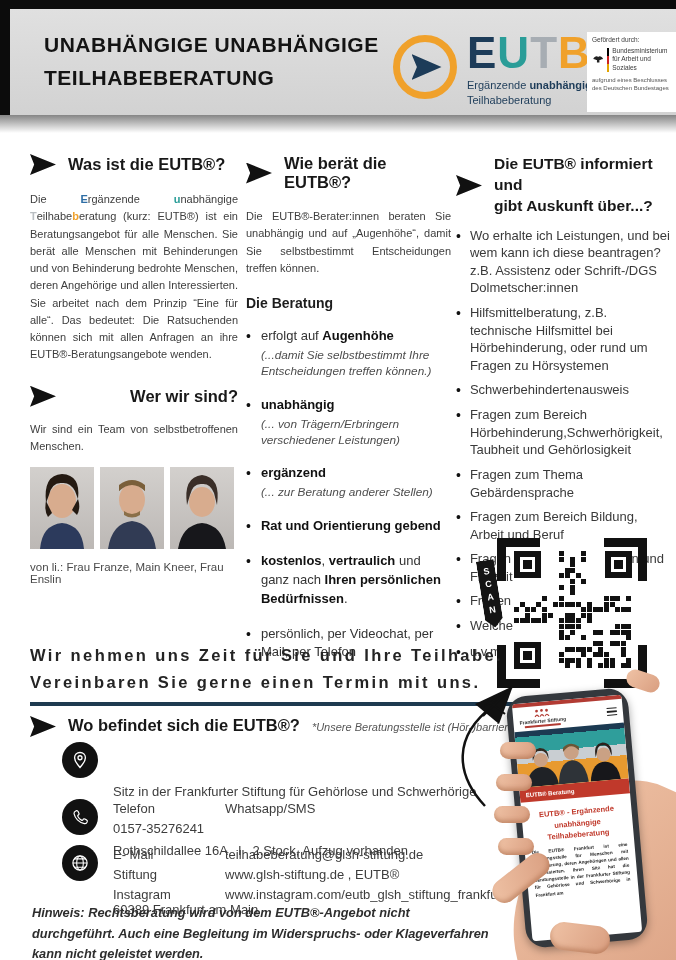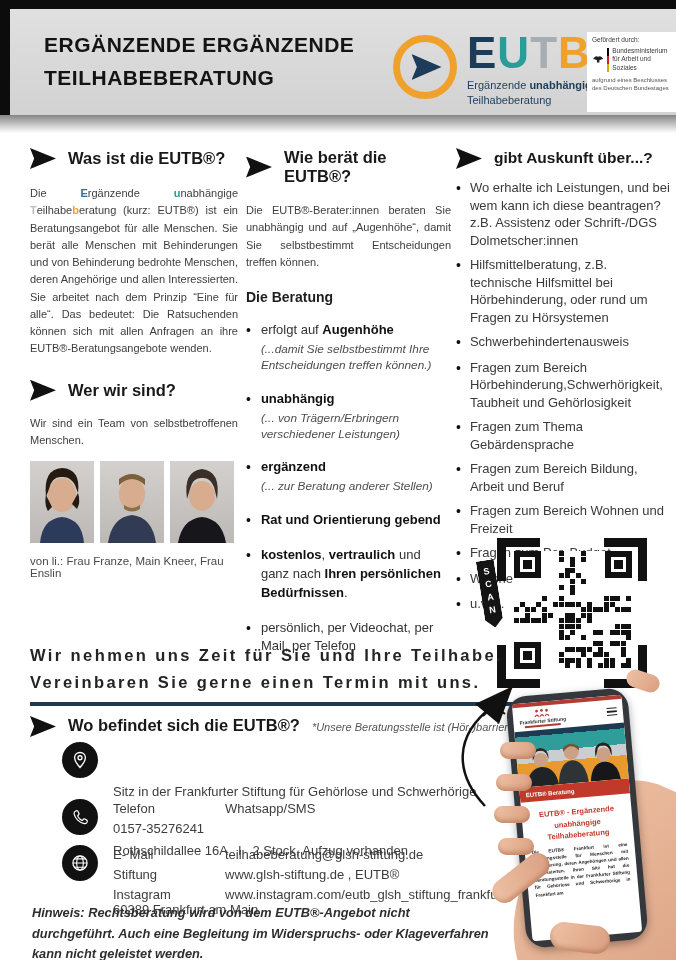--- a/index.html
+++ b/index.html
@@ -31,29 +31,29 @@
   .tricolor span{flex:1;}
   .tc1{background:#000;} .tc2{background:#c22;} .tc3{background:#e2a400;}
   .min-name{font-size:6.5px;line-height:1.3;white-space:pre-line;}
   .min-note{margin-top:5px;font-size:6px;line-height:1.3;white-space:pre-line;color:#555;}
   
   .h-row{display:flex;align-items:center;gap:12px;}
   .h-arrow{width:26px;height:21px;background:#111;flex:0 0 auto;
       clip-path:polygon(0 0,100% 50%,0 100%,16% 50%);}
   .h-text{font-size:16.5px;font-weight:800;color:#181818;}
   
-  .col{position:absolute;top:148px;}
+  .col{position:absolute;top:154px;}
   .col1{left:30px;width:208px;}
   .col2{left:246px;width:205px;}
   .col3{left:456px;width:214px;}
   .body-text{font-size:11px;line-height:1.57;text-align:justify;color:#3d3d3d;}
   .col1 .para{margin-top:16px;}
   .cl-e{color:#2e6da4;font-weight:600;} .cl-u{color:#2a9d98;font-weight:600;}
   .cl-t{color:#b9bec2;font-weight:600;} .cl-b{color:#f0a12b;font-weight:600;}
-  .who-head{margin-top:22px;}
+  .who-head{margin-top:22px;justify-content:space-between;}
   .team-text{margin-top:14px;}
   .photos{display:flex;gap:6px;margin-top:12px;}
   .photo{width:64px;height:82px;background:linear-gradient(#d3d0cd,#bcb8b5);overflow:hidden;}
   .caption{margin-top:12px;font-size:11.5px;color:#4a4a4a;}
   
   .intro{margin-top:16px;}
   .subhead{margin-top:18px;font-size:14px;font-weight:800;color:#1d1d1d;}
   .blist{margin-top:6px;}
   .bitem{display:flex;gap:10px;margin-top:16px;font-size:13px;line-height:1.45;color:#333;}
   .bdot{flex:0 0 auto;font-size:14px;color:#111;line-height:1.3;}
@@ -138,21 +138,21 @@
   .s-body{font-size:4.6px;font-weight:700;color:#222;margin:3px 7px;line-height:1.55;text-align:justify;}
 </style>
 </head>
 <body>
 
 <div class="page">
 
   <div class="header">
     <div class="header-panel">
       <div class="main-title">
-        <div>ERGÄNZENDE ERGÄNZENDE</div>
+        <div>UNABHÄNGIGE UNABHÄNGIGE</div>
         <div>TEILHABEBERATUNG</div>
       </div>
       <div class="logo-group">
         <div class="logo-circle">
           <div class="logo-arrow"></div>
         </div>
         <div class="logo-text-block">
           <div class="logo-letters"><span class="l-e">E</span><span class="l-u">U</span><span class="l-t">T</span><span class="l-b">B</span><span class="l-r">®</span></div>
           <div class="logo-sub">
             <div><span>Ergänzende </span><b>unabhängige</b></div>
@@ -254,20 +254,21 @@
           <span class="bdot">•</span>
           <span>persönlich, per Videochat, per Mail, per Telefon</span>
         </div>
     </div>
   </div>
 
   <div class="col col3">
     <div class="h-row">
       <div class="h-arrow"></div>
       <div class="h-text">
+        <div>Die EUTB® informiert und</div>
         <div>gibt Auskunft über...?</div>
       </div>
     </div>
     <div class="c3list">
       <div class="c3item">
           <span class="bdot">•</span>
           <span>Wo erhalte ich Leistungen, und bei wem kann ich diese beantragen? z.B. Assistenz oder Schrift-/DGS Dolmetscher:innen</span>
         </div>
       <div class="c3item">
           <span class="bdot">•</span>

